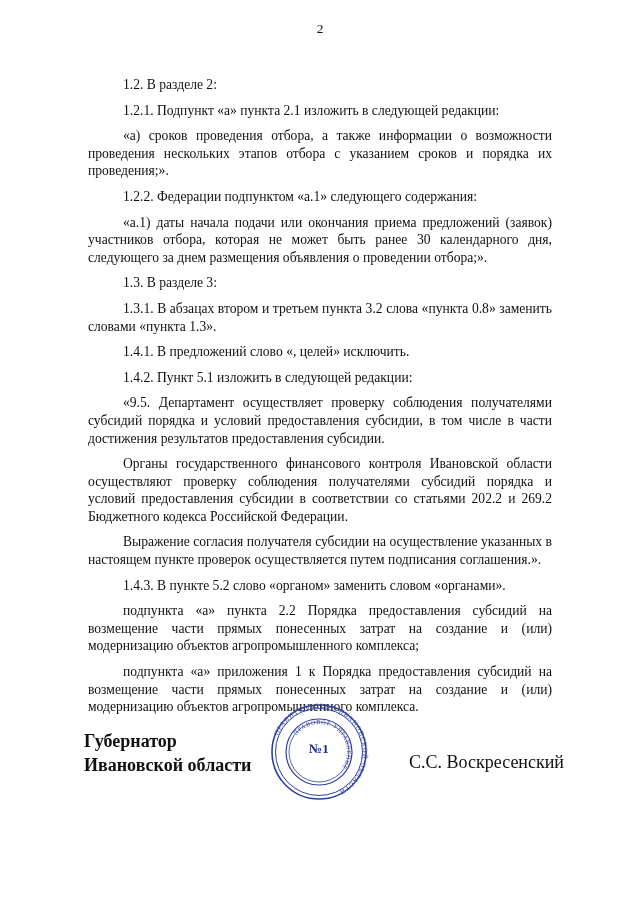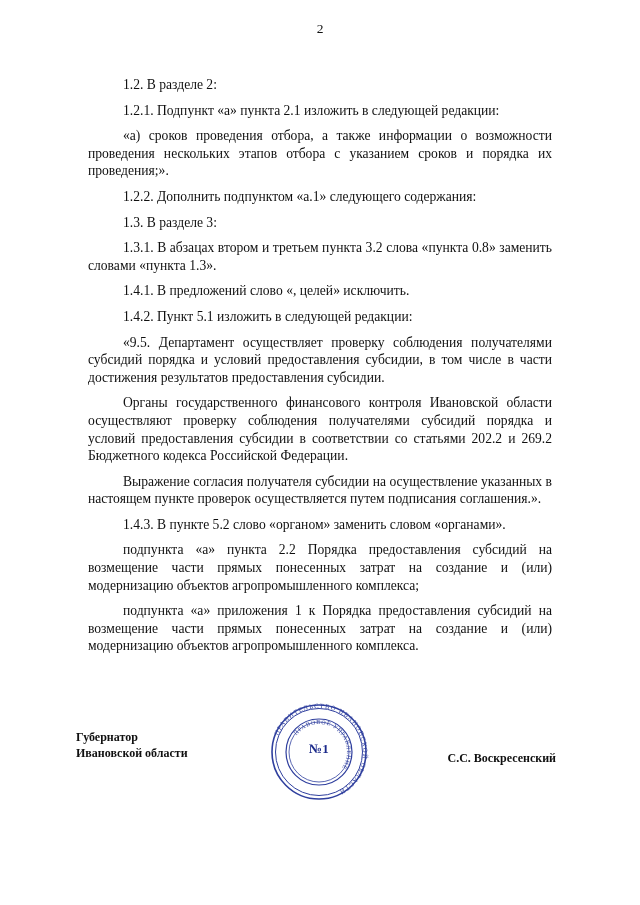--- a/index.html
+++ b/index.html
@@ -41,37 +41,37 @@
     text-align: justify;
     text-justify: inter-word;
   }
   .body-text p {
     margin: 8px;
     text-indent: 35px;
     text-align: justify;
   }
   .signature {
     position: absolute;
-    left: 76px;
+    left: 84px;
     top: 730px;
     width: 480px;
-    font-size: 12px;
+    font-size: 18px;
   }
   .sig-row {
     display: flex;
     justify-content: space-between;
     align-items: flex-start;
   }
   .sig-left {
     font-weight: bold;
     line-height: 1.33;
     white-space: pre-line;
   }
   .sig-right {
-    font-weight: bold;
+    font-weight: normal;
     line-height: 1.33;
     padding-top: 21px;
   }
   .stamp {
     position: absolute;
     left: 267px;
     top: 700px;
     width: 104px;
     height: 104px;
   }
@@ -94,21 +94,22 @@
 <body>
 
 <div class="page">
 
   <div class="page-number">2</div>
 
   <div class="body-text">
     <p>1.2. В разделе 2:</p>
     <p>1.2.1. Подпункт «а» пункта 2.1 изложить в следующей редакции:</p>
     <p>«а) сроков проведения отбора, а также информации о возможности проведения нескольких этапов отбора с указанием сроков и порядка их проведения;».</p>
-    <p>1.2.2. Дополнить подпунктом «а.1» следующего содержания:</p>
+    <p>1.2.2. Федерации подпунктом «а.1» следующего содержания:</p>
+    <p>«а.1) даты начала подачи или окончания приема предложений (заявок) участников отбора, которая не может быть ранее 30 календарного дня, следующего за днем размещения объявления о проведении отбора;».</p>
     <p>1.3. В разделе 3:</p>
     <p>1.3.1. В абзацах втором и третьем пункта 3.2 слова «пункта 0.8» заменить словами «пункта 1.3».</p>
     <p>1.4.1. В предложений слово «, целей» исключить.</p>
     <p>1.4.2. Пункт 5.1 изложить в следующей редакции:</p>
     <p>«9.5. Департамент осуществляет проверку соблюдения получателями субсидий порядка и условий предоставления субсидии, в том числе в части достижения результатов предоставления субсидии.</p>
     <p>Органы государственного финансового контроля Ивановской области осуществляют проверку соблюдения получателями субсидий порядка и условий предоставления субсидии в соответствии со статьями 202.2 и 269.2 Бюджетного кодекса Российской Федерации.</p>
     <p>Выражение согласия получателя субсидии на осуществление указанных в настоящем пункте проверок осуществляется путем подписания соглашения.».</p>
     <p>1.4.3. В пункте 5.2 слово «органом» заменить словом «органами».</p>
     <p>подпункта «а» пункта 2.2 Порядка предоставления субсидий на возмещение части прямых понесенных затрат на создание и (или) модернизацию объектов агропромышленного комплекса;</p>
     <p>подпункта «а» приложения 1 к Порядка предоставления субсидий на возмещение части прямых понесенных затрат на создание и (или) модернизацию объектов агропромышленного комплекса.</p>

